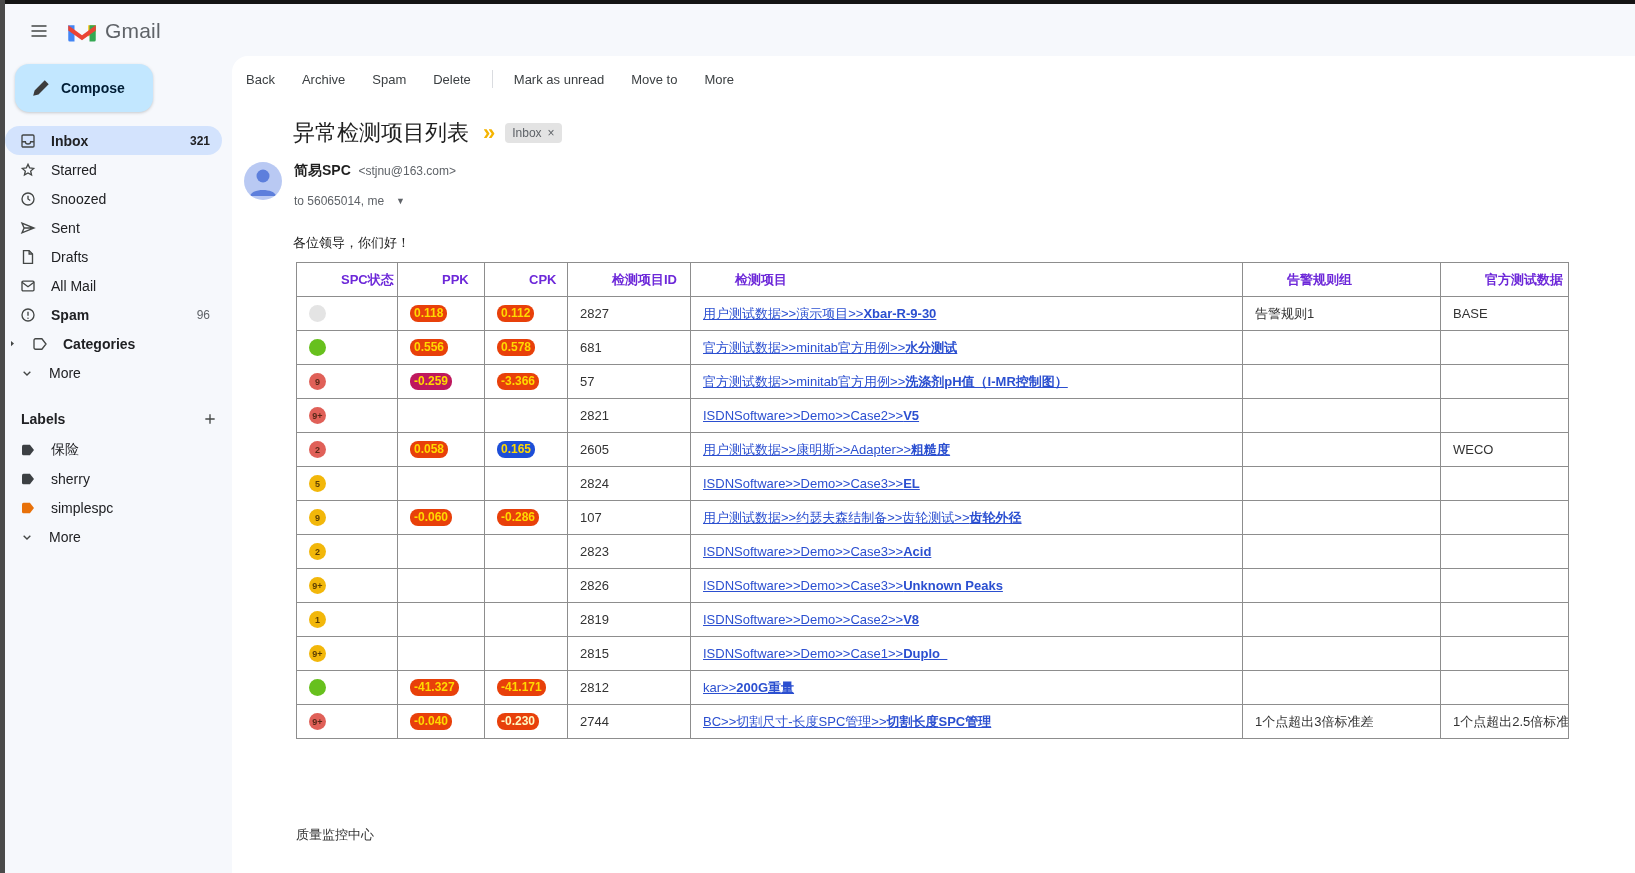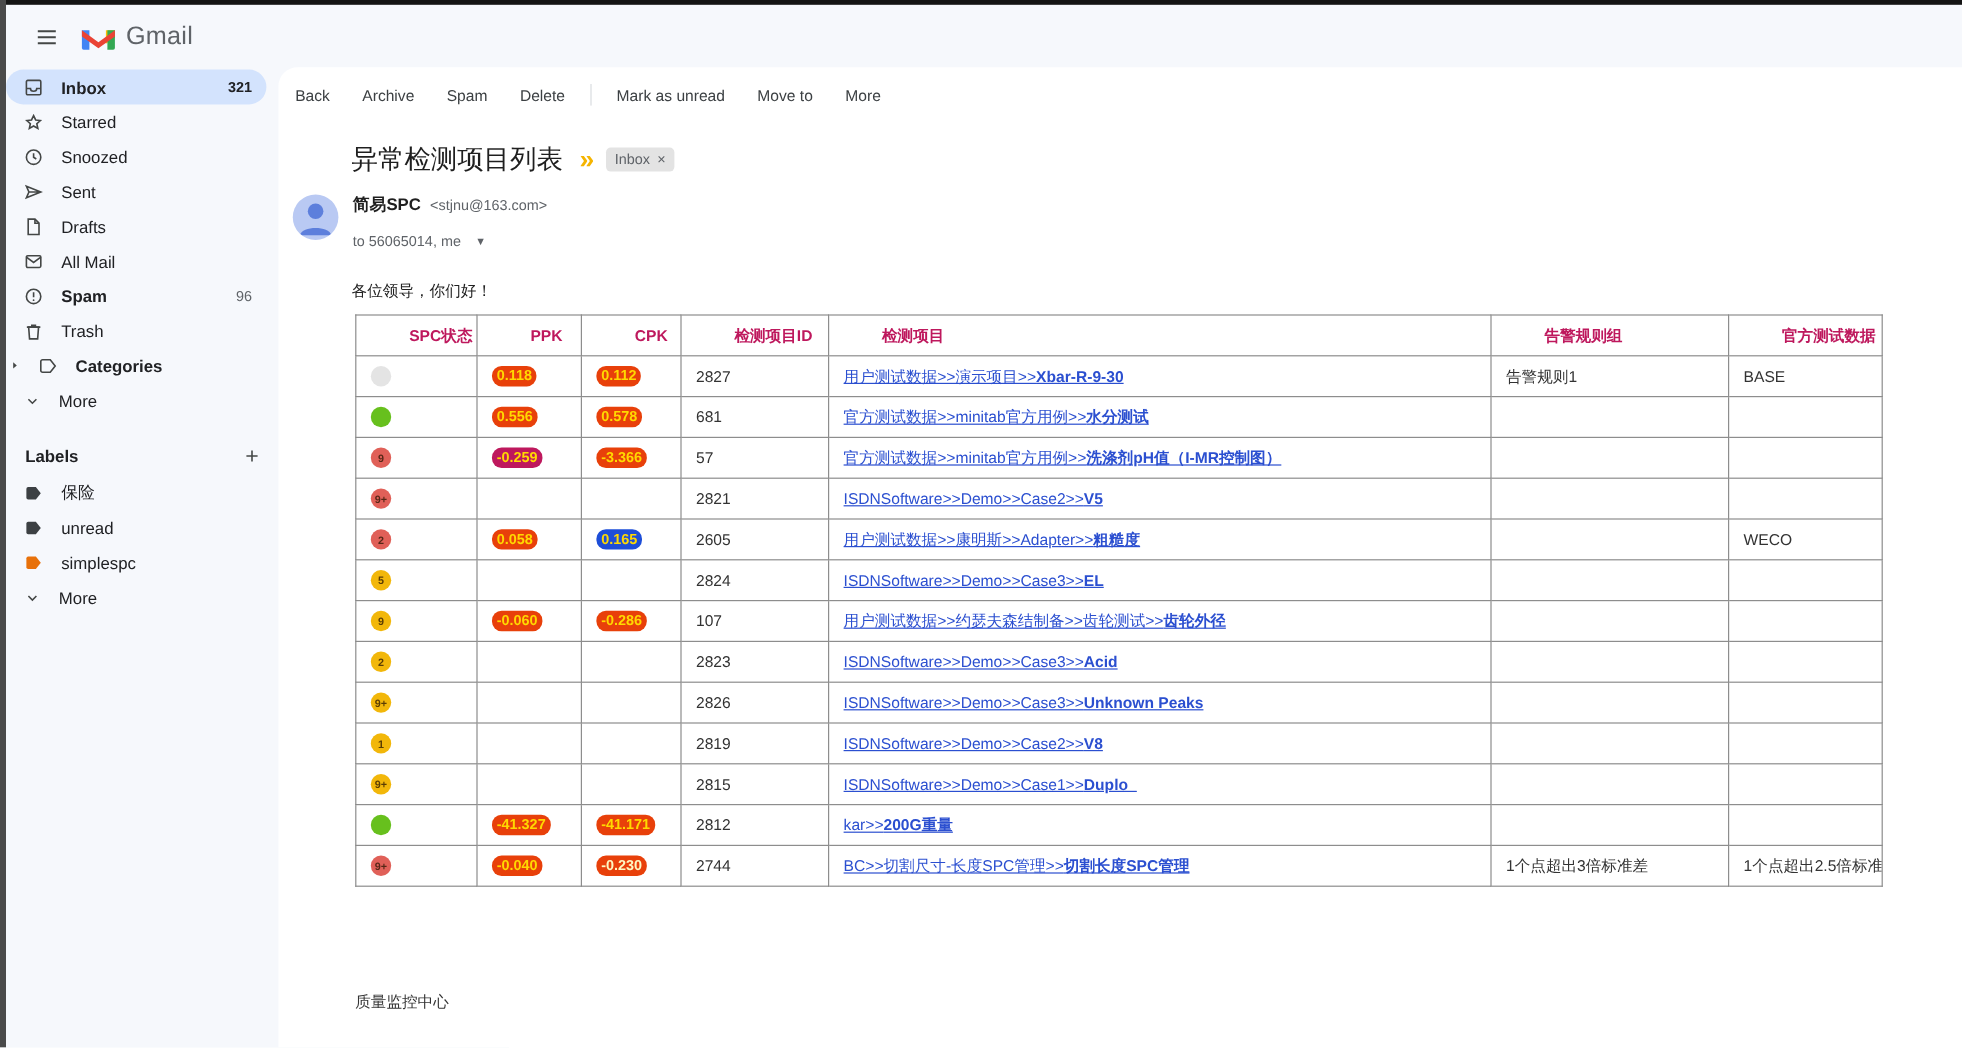--- a/index.html
+++ b/index.html
@@ -58,21 +58,21 @@
   .sender-email{color:#5f6368;font-size:12px;margin-left:4px;}
   .sender-line2{font-size:12px;color:#5f6368;margin-top:14px;display:flex;align-items:center;gap:12px;}
   .caret{font-size:9px;color:#5f6368;cursor:pointer;}
 
   .greeting{margin:26px 0 0 61px;font-size:13px;color:#222;}
 
   .spc-table{position:absolute;left:64px;top:206px;}
   table{border-collapse:collapse;table-layout:fixed;width:1272px;}
   th,td{border:1px solid #8d8d8d;height:34px;padding:0 12px;font-size:13px;color:#333;text-align:left;
     overflow:hidden;white-space:nowrap;box-sizing:border-box;}
-  th{font-weight:bold;color:#be185d;padding-left:44px;}
+  th{font-weight:bold;color:#6d28d9;padding-left:44px;}
   .status-dot{width:17px;height:17px;border-radius:50%;display:flex;align-items:center;justify-content:center;
     font-size:9px;font-weight:bold;color:rgba(40,20,0,.75);}
   .num-badge{display:inline-block;font-weight:bold;font-size:12px;padding:1px 4px;border-radius:8px;line-height:15px;}
   a.item-link{text-decoration:underline;}
   a.item-link b{font-weight:bold;}
 
   .footer-sign{position:absolute;left:64px;top:770px;font-size:13px;color:#333;}
 </style>
 </head>
 <body>
@@ -95,20 +95,28 @@
         <path fill="#4285f4" d="M1 4h5v13H2.2A1.2 1.2 0 0 1 1 15.8z"></path>
         <path fill="#34a853" d="M18 4h5v11.8a1.2 1.2 0 0 1-1.2 1.2H18z"></path>
         <path fill="#ea4335" d="M1 4l11 8 11-8v4.2L12 16 1 8.2z"></path>
       </svg>
     </span>
     <span class="brand-text">Gmail</span>
   </div>
 </div>
 
 <div class="sidebar">
+  <div class="compose-btn">
+    <span class="ico">
+      <svg width="20" height="20" viewBox="0 0 24 24" fill="none" stroke="#3c3c3c" stroke-width="2">
+          <path d="M4 20l1.2-4.5L16.5 4.2l3.3 3.3L8.5 18.8 4 20z" fill="#3c3c3c"></path>
+        </svg>
+    </span>
+    <span class="label">Compose</span>
+  </div>
   <div>
       <div class="nav-item selected">
         <span class="ico ">
           <svg width="18" height="18" viewBox="0 0 24 24" fill="none" stroke="#444746" stroke-width="1.8">
             <rect x="4" y="4" width="16" height="16" rx="1.5"></rect>
             <path d="M4 13h4.5c0 2 1.5 3 3.5 3s3.5-1 3.5-3H20"></path>
           </svg>
         </span>
         <span class="nav-label">Inbox</span>
         <span class="nav-count">321</span>
@@ -159,29 +167,20 @@
       <div class="nav-item bold">
         <span class="ico ">
           <svg width="18" height="18" viewBox="0 0 24 24" fill="none" stroke="#444746" stroke-width="1.8">
             <circle cx="12" cy="12" r="8"></circle>
             <path d="M12 7.5v5.5"></path>
             <circle cx="12" cy="16.2" r="1" fill="#444746" stroke="none"></circle>
           </svg>
         </span>
         <span class="nav-label">Spam</span>
         <span class="nav-count">96</span>
-      </div>
-      <div class="nav-item">
-        <span class="ico ">
-          <svg width="18" height="18" viewBox="0 0 24 24" fill="none" stroke="#444746" stroke-width="1.8">
-            <path d="M6.5 7.5h11l-1 13h-9z"></path>
-            <path d="M4.5 7.5h15M10 7.5v-2h4v2"></path>
-          </svg>
-        </span>
-        <span class="nav-label">Trash</span>
       </div>
       <div class="nav-item bold">
         <span class="ico expander">
           <svg width="9" height="9" viewBox="0 0 24 24">
             <path d="M8 5l8 7-8 7z" fill="#444746"></path>
           </svg>
         </span>
         <span class="ico ">
           <svg width="18" height="18" viewBox="0 0 24 24" fill="none" stroke="#444746" stroke-width="1.8">
             <path d="M4 7a2 2 0 0 1 2-2h8.5L20 12l-5.5 7H6a2 2 0 0 1-2-2z"></path>
@@ -214,21 +213,21 @@
           </svg>
         </span>
         <span class="nav-label">保险</span>
       </div>
       <div class="nav-item">
         <span class="ico">
           <svg width="18" height="18" viewBox="0 0 24 24">
             <path d="M4 7a2 2 0 0 1 2-2h8.5L20 12l-5.5 7H6a2 2 0 0 1-2-2z" fill="#3c4043"></path>
           </svg>
         </span>
-        <span class="nav-label">unread</span>
+        <span class="nav-label">sherry</span>
       </div>
       <div class="nav-item">
         <span class="ico">
           <svg width="18" height="18" viewBox="0 0 24 24">
             <path d="M4 7a2 2 0 0 1 2-2h8.5L20 12l-5.5 7H6a2 2 0 0 1-2-2z" fill="#e8710a"></path>
           </svg>
         </span>
         <span class="nav-label">simplespc</span>
       </div>
       <div class="nav-item">

